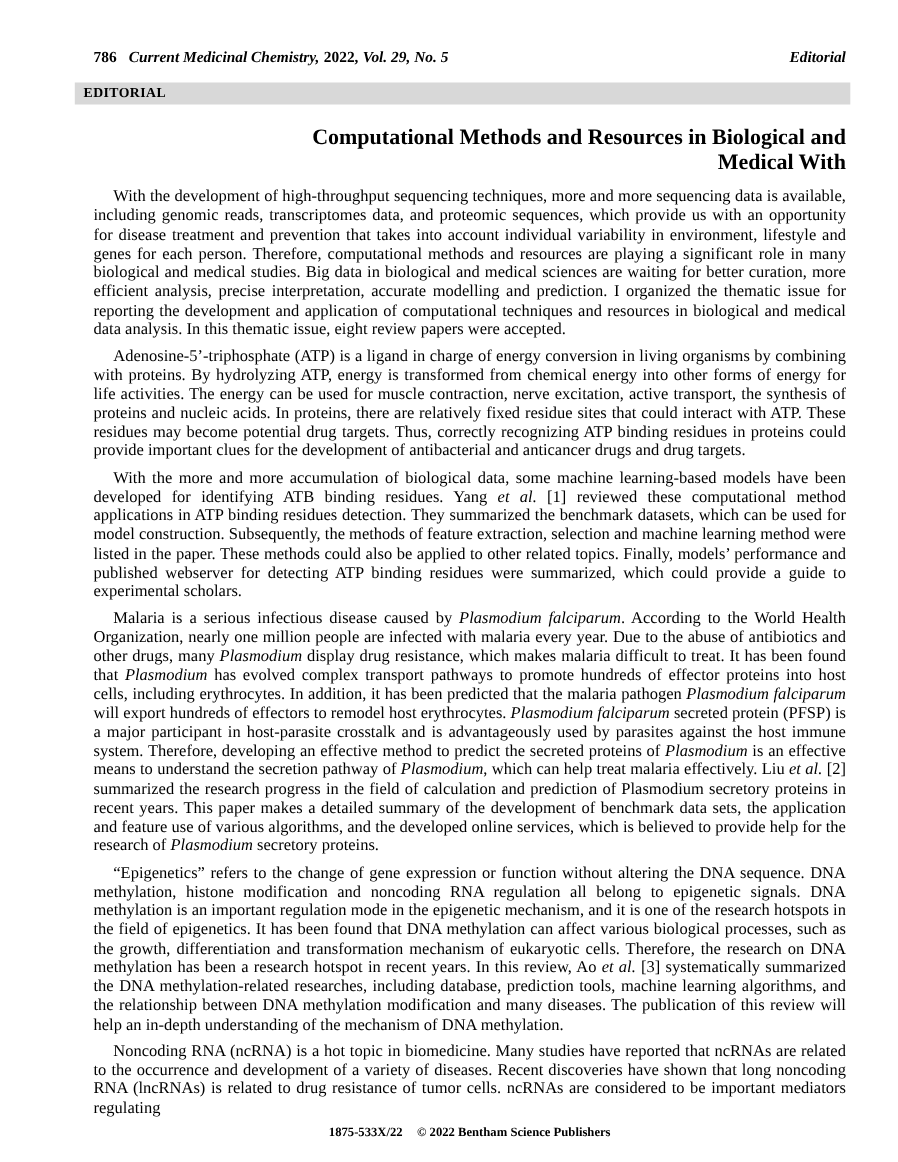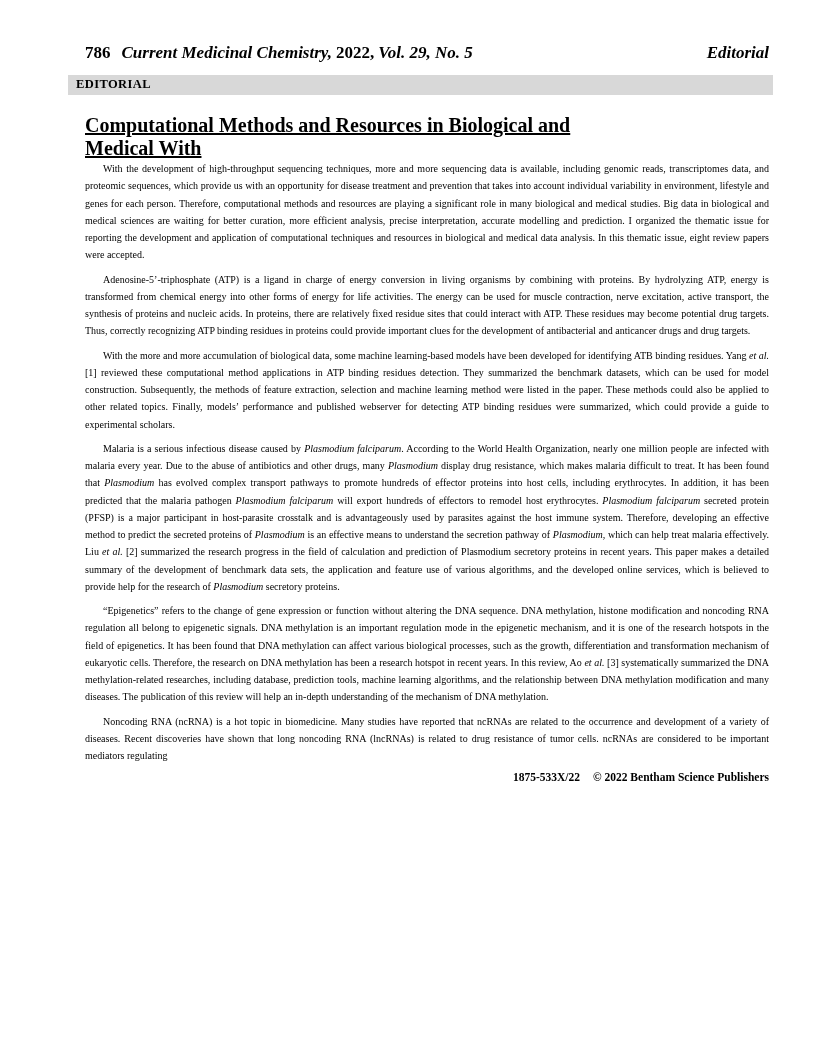--- a/index.html
+++ b/index.html
@@ -11,60 +11,60 @@
     font-family: "Liberation Serif", serif;
     position: relative;
     overflow: hidden;
   }
   .sheet { padding: 46px 47px 0 85px; }
 
   .header {
     display: flex;
     justify-content: space-between;
     align-items: baseline;
-    font-size: 17px;
+    font-size: 14px;
     font-weight: bold;
     line-height: 14px;
   }
   .header-left span { margin-right: 4px; }
   .header-left .pgnum { margin-right: 11px; }
   .ital { font-style: italic; }
 
   .editorial-bar {
     margin: 15px -4px 0 -17px;
     background: #d8d8d8;
     font-weight: bold;
     font-size: 12.5px;
     letter-spacing: 0.4px;
     padding: 2px 4px 3px 8px;
     line-height: 15px;
   }
 
   .title {
     font-size: 20px;
     font-weight: bold;
-    text-align: left;
+    text-align: right;
     margin: 19px 0 0 0;
     line-height: 23px;
-    text-decoration: underline;
   }
 
   .body-text {
-    font-size: 10px;
+    margin-top: 11px;
+    font-size: 15px;
     line-height: 17.25px;
     text-align: justify;
   }
   .body-text p {
     margin: 0 0 7px 0;
     text-indent: 18px;
   }
 
   .footer {
     margin-top: 5px;
-    text-align: right;
+    text-align: center;
     font-weight: bold;
     font-size: 11.5px;
   }
   .footer .sep { display: inline-block; width: 13px; }
 </style>
 </head>
 <body>
 
 <div class="sheet">
 

